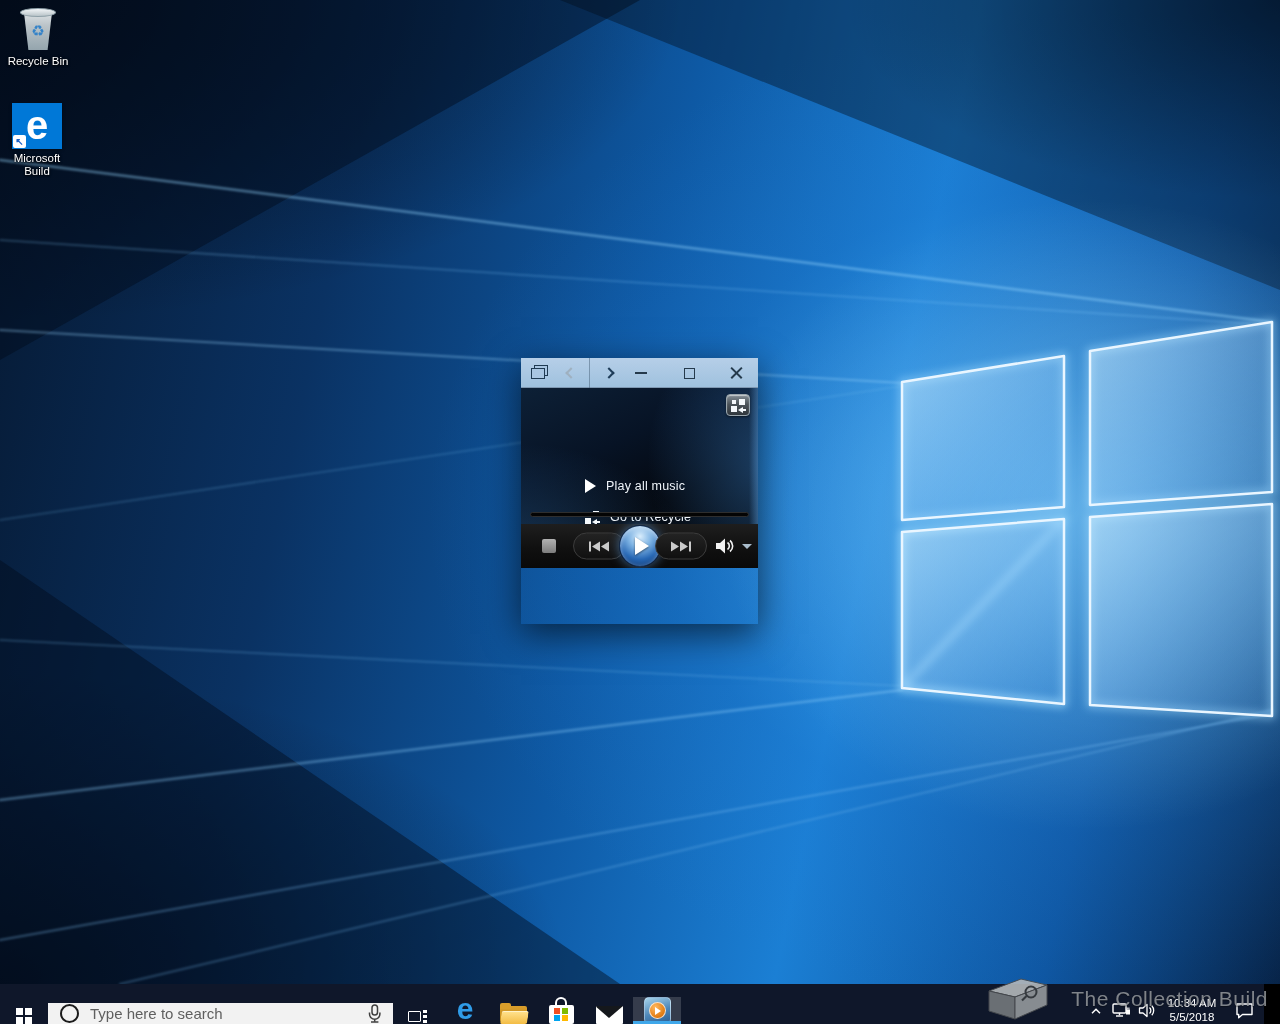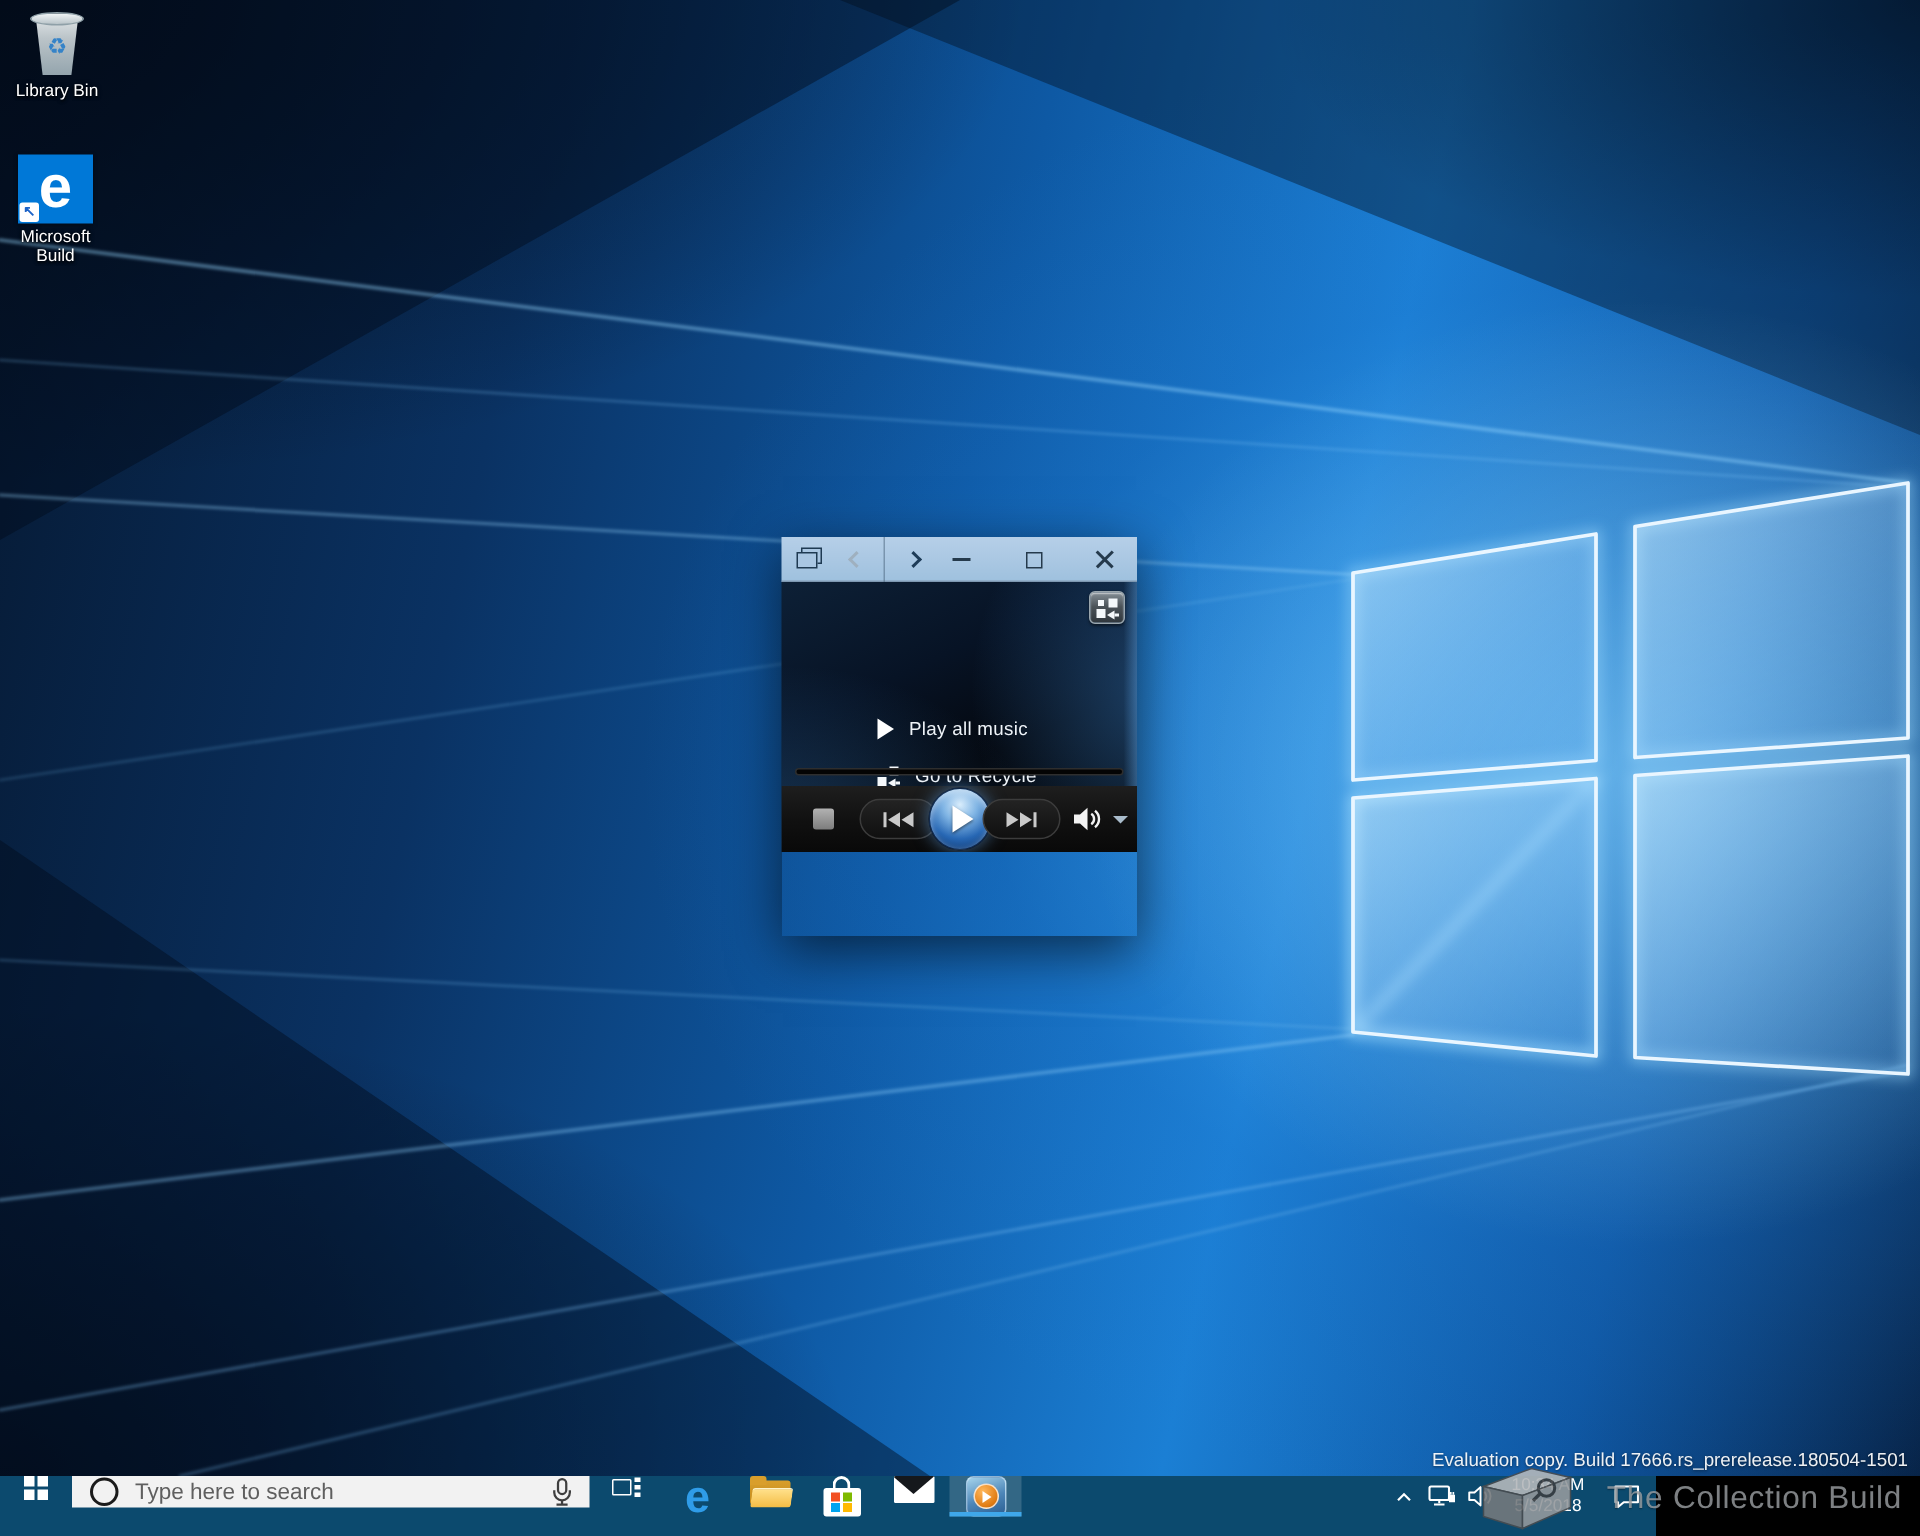--- a/index.html
+++ b/index.html
@@ -105,22 +105,22 @@
 
   
   .eval-wm { position:absolute; right:8px; bottom:2px; text-align:right; z-index:5;
     color:rgba(255,255,255,.93); font-size:12.5px; line-height:18px; text-shadow:0 1px 2px rgba(0,0,0,.55); }
   .collection-wm { position:absolute; right:12px; bottom:0; height:50px; z-index:60;
     display:flex; align-items:center; pointer-events:none; }
   .collection-wm .cb-text { margin-left:16px; font-size:21px; color:rgba(160,164,168,.78);
     text-shadow:0 1px 1px rgba(0,0,0,.35); letter-spacing:.5px; white-space:nowrap; }
 
   
-  .taskbar { position:absolute; left:0; bottom:0; width:1104px; height:40px; background:#0c4a6e; z-index:40;
-    display:flex; align-items:flex-start; }
+  .taskbar { position:absolute; left:0; bottom:0; width:1264px; height:40px; background:#0f172a; z-index:40;
+    display:flex; align-items:flex-end; }
   .tb-item { width:48px; display:flex; align-items:center; justify-content:center; cursor:pointer; position:relative; }
   .start-flag { display:grid; grid-template-columns:7px 7px; grid-template-rows:7px 7px; gap:1.6px; }
   .start-flag i { background:#fff; }
   .searchbox { width:345px; background:#f2f2f2; display:flex; align-items:center; padding:0 10px 0 12px; cursor:text; }
   .cortana-ring { width:19px; height:19px; border:2.2px solid #1b1b1b; border-radius:50%; flex:none; }
   .searchbox input { flex:1; border:none; outline:none; background:transparent; font-size:15px; color:#333; margin-left:11px; }
   .searchbox input::placeholder { color:#5f5f5f; opacity:1; }
   .tv-icon { position:relative; width:19px; height:15px; }
   .tv-icon .main { position:absolute; left:0; top:1.5px; width:13px; height:11px; border:1.6px solid #fff; border-radius:1px; }
   .tv-icon .m1,.tv-icon .m2,.tv-icon .m3 { position:absolute; right:0; width:3.4px; height:3.4px; background:#fff; }
@@ -206,21 +206,21 @@
       <polygon points="1090,517 1272,504 1272,716 1090,705"></polygon>
     </g>
   </svg>
 
   <div class="desk-icon icon-recycle">
     <div class="bin-art">
       <div class="bin-body"></div>
       <div class="bin-rim"></div>
       <div class="bin-sym">♻</div>
     </div>
-    <div class="lbl">Library Bin</div>
+    <div class="lbl">Recycle Bin</div>
   </div>
 
   <div class="desk-icon icon-edge">
     <div class="edge-tile">
       <span class="e">e</span>
       <span class="sc-overlay">↖</span>
     </div>
     <div class="lbl">Microsoft Build</div>
   </div>
 
@@ -298,21 +298,20 @@
           </svg>
         </div>
         <div class="ctl caret-btn">
           <span class="caret-down"></span>
         </div>
       </div>
     </div>
   </div>
 
   <div class="eval-wm">
-    <div>Evaluation copy. Build 17666.rs_prerelease.180504-1501</div>
   </div>
 </div>
 
 <div class="collection-wm">
   <svg width="74" height="48" viewBox="0 0 74 48" opacity="0.9">
     <path d="M8 16 L40 4 L66 10 L34 22 Z" fill="#b4b8bb" stroke="#4a4d50" stroke-width="1"></path>
     <path d="M8 16 L34 22 L34 44 L8 36 Z" fill="#74797d" stroke="#4a4d50" stroke-width="1"></path>
     <path d="M34 22 L66 10 L66 30 L34 44 Z" fill="#94999d" stroke="#4a4d50" stroke-width="1"></path>
     <circle cx="50" cy="17" r="5.5" fill="none" stroke="#3a3e42" stroke-width="2"></circle>
     <line x1="45.5" y1="21" x2="41" y2="25.5" stroke="#3a3e42" stroke-width="2.2"></line>

